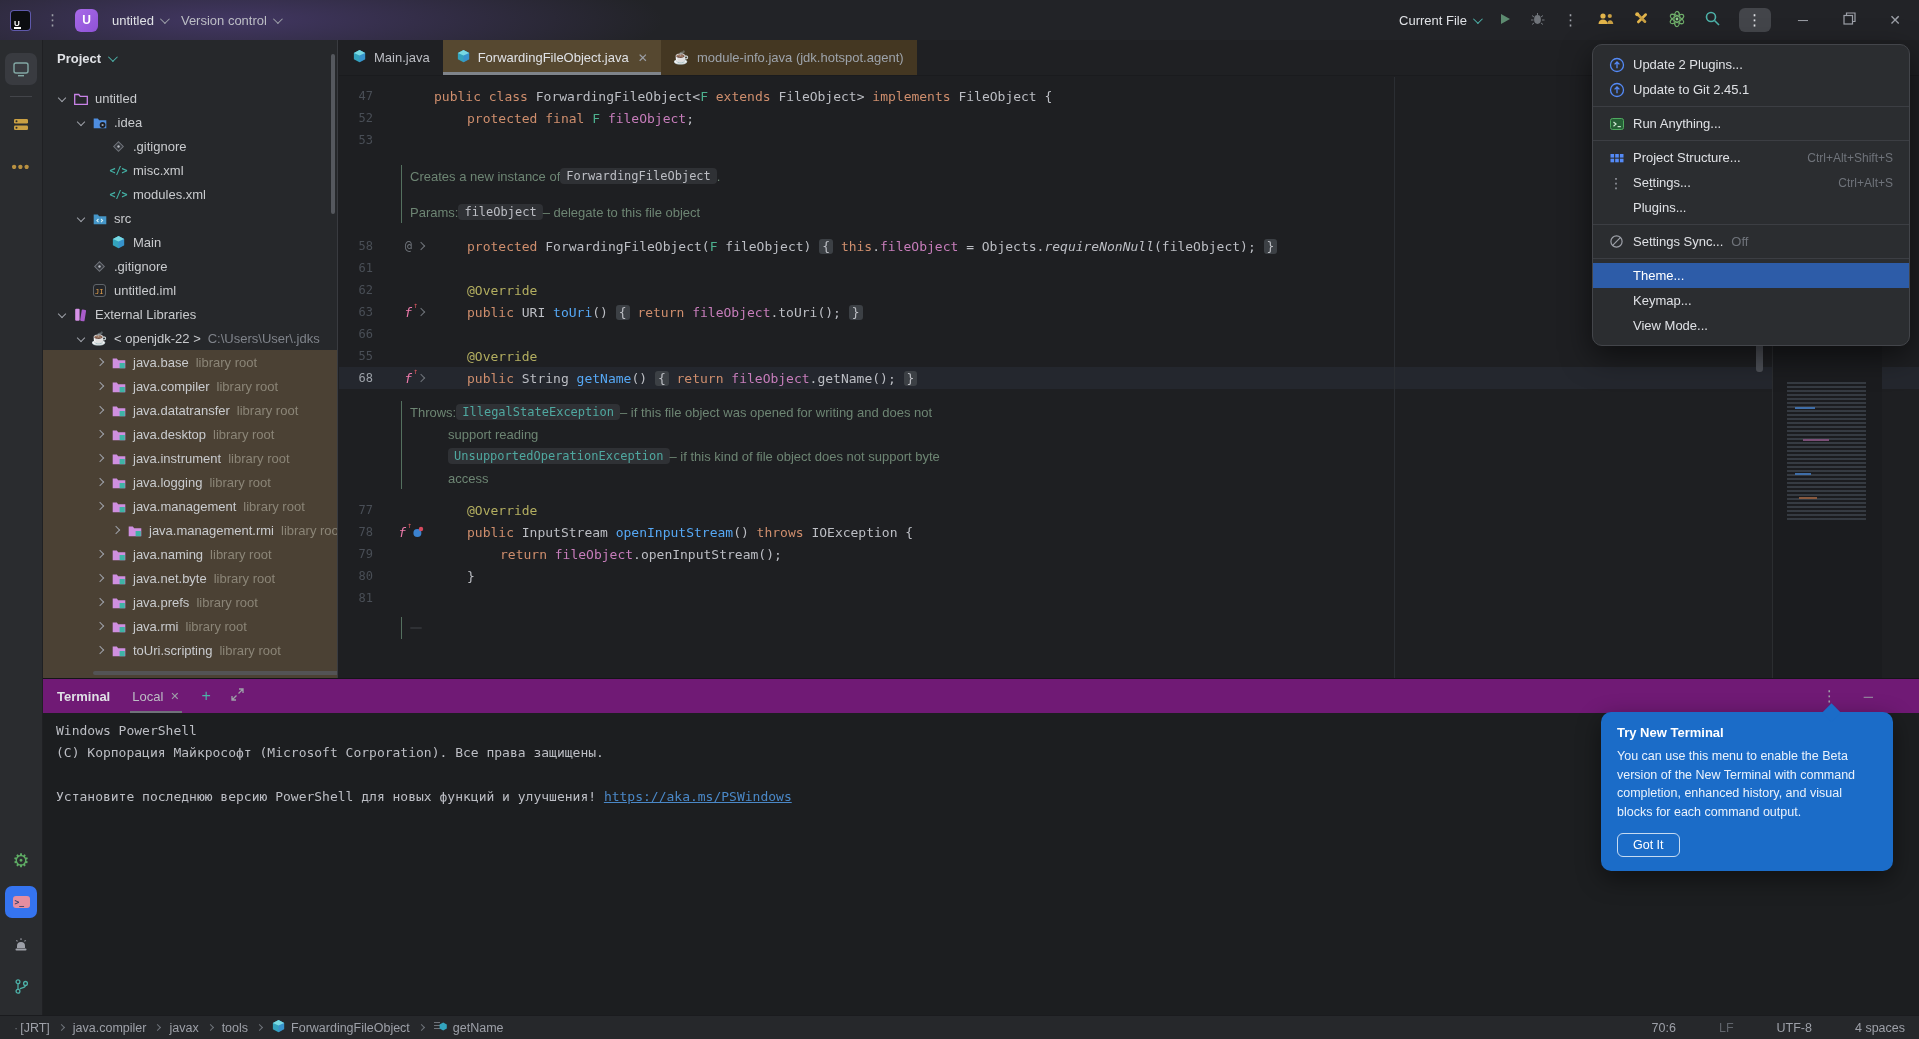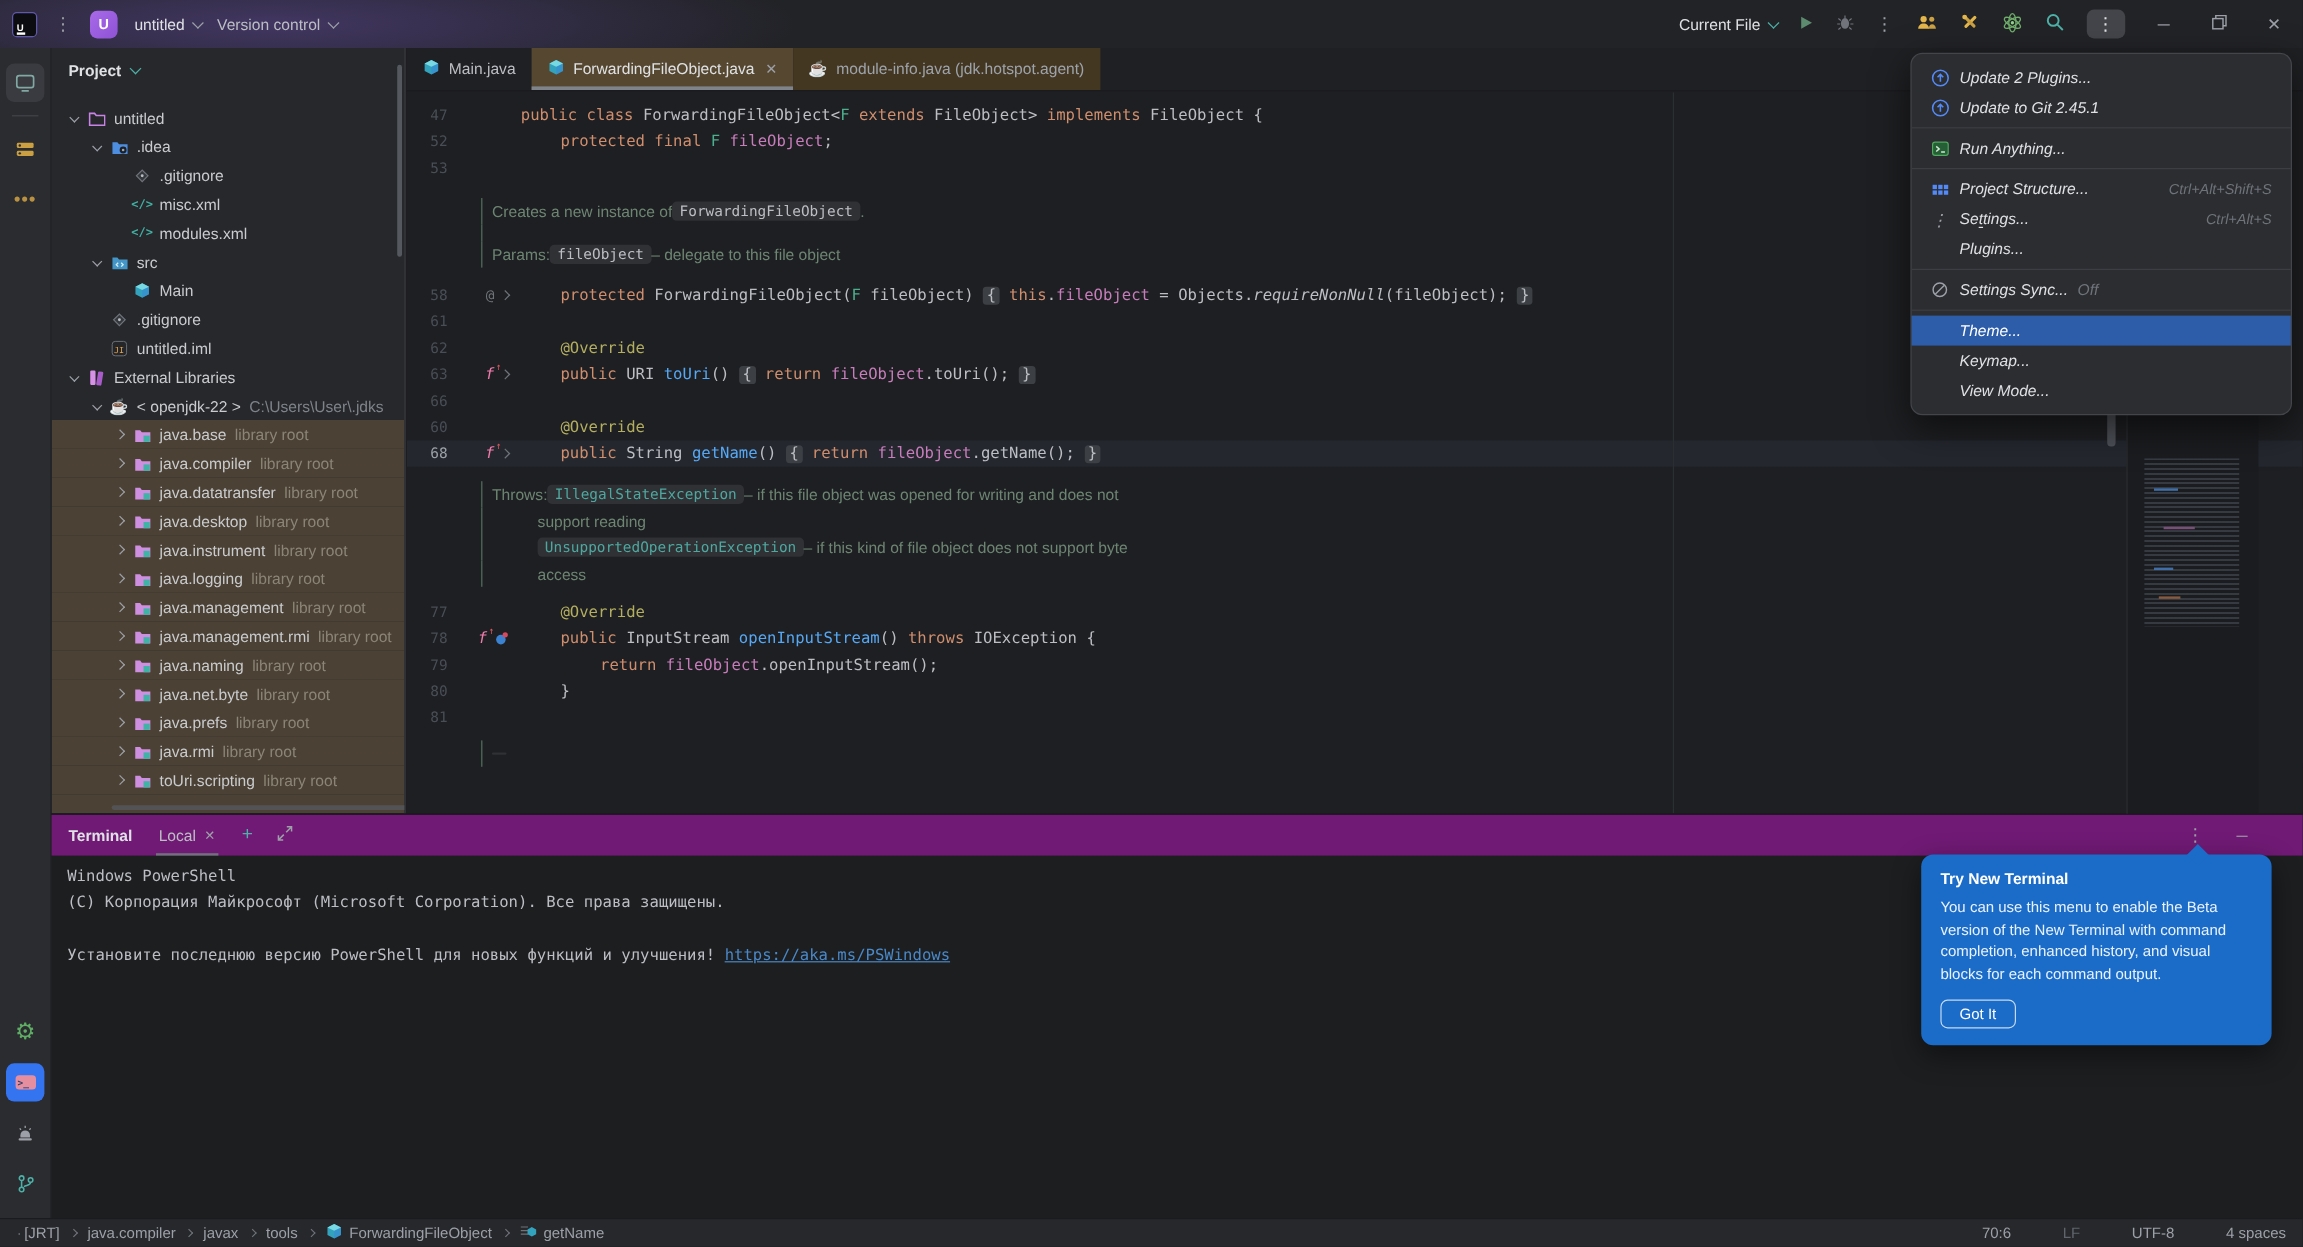--- a/index.html
+++ b/index.html
@@ -129,21 +129,21 @@
     transform:rotate(45deg); }
   .sb-dot { color:#6f737a; margin-right:2px; }
   .sb-right { margin-left:auto; display:flex; gap:43px; }
   .sb-right span { cursor:pointer; }
   .sb-right .dim { color:#60646b; }
 
   
   .menu { position:absolute; left:1592px; top:44px; width:318px; background:#2b2d30;
     border:1px solid #43454a; border-radius:10px; padding:7px 0; z-index:50;
     box-shadow:0 10px 30px rgba(0,0,0,.55); }
-  .mi { height:25px; display:flex; align-items:center; padding:0 16px; color:#dfe1e5; cursor:pointer;font-style:italic; }
+  .mi { height:25px; display:flex; align-items:center; padding:0 16px; color:#dfe1e5; cursor:pointer; }
   .mi.sel { background:#2d5ca8; color:#fff; }
   .mi .ic { width:24px; flex:none; display:flex; align-items:center; }
   .mi .sc { margin-left:auto; color:#6f737a; font-size:12px; }
   .mi .suffix { margin-left:8px; color:#6f737a; }
   .mdiv { height:1px; background:#3c3e43; margin:4px 0; }
   .mi u { text-decoration:underline; text-underline-offset:2px; }
 
   
   .popup { position:absolute; left:1601px; top:712px; width:292px; background:#1b6cc8; border-radius:10px;
     padding:13px 16px 14px 16px; color:#fff; z-index:60; box-shadow:0 8px 24px rgba(0,0,0,.45); }
@@ -466,21 +466,21 @@
           </span>
           <span class="tree-ico">
             <svg width="15" height="15">
               <path fill="#cf8fe0" d="M1.7 13.3V3.5h4.1l1.4 1.8h7.1v8z"></path>
               <rect x="8.6" y="8" width="5.2" height="5.2" fill="#3fb3a6"></rect>
             </svg>
           </span>
     <span class="tree-lbl">java.management</span>
           <span class="tree-meta">library root</span>
         </div>
-        <div class="tree-row lib" style="padding-left:48px">
+        <div class="tree-row lib" style="padding-left:64px">
     <span class="tree-chev">
             <span class="tc r"></span>
           </span>
           <span class="tree-ico">
             <svg width="15" height="15">
               <path fill="#cf8fe0" d="M1.7 13.3V3.5h4.1l1.4 1.8h7.1v8z"></path>
               <rect x="8.6" y="8" width="5.2" height="5.2" fill="#3fb3a6"></rect>
             </svg>
           </span>
     <span class="tree-lbl">java.management.rmi</span>
@@ -635,21 +635,21 @@
             <span class="gut-fold"></span>
           </span>
     <span class="codetext" style="padding-left:33px"><span class="kw">public </span><span class="pln">URI </span><span class="mth">toUri</span><span class="pln">() </span><span class="foldb">{</span><span class="kw"> return </span><span class="fld">fileObject</span><span class="pln">.toUri(); </span><span class="foldb">}</span></span>
         </div>
         <div class="crow">
     <span class="lnum">66</span>
     <span class="gut"></span>
     <span class="codetext" style="padding-left:0px"></span>
         </div>
         <div class="crow">
-    <span class="lnum">60</span>
+    <span class="lnum">55</span>
     <span class="gut"></span>
     <span class="codetext" style="padding-left:33px"><span class="ann">@Override</span></span>
         </div>
         <div class="crow hl">
     <span class="lnum">68</span>
     <span class="gut">
             <span class="gut-fx">f<i>↑</i></span>
             <span class="gut-fold"></span>
           </span>
     <span class="codetext" style="padding-left:33px"><span class="kw">public </span><span class="pln">String </span><span class="mth">getName</span><span class="pln">() </span><span class="foldb">{</span><span class="kw"> return </span><span class="fld">fileObject</span><span class="pln">.getName(); </span><span class="foldb">}</span></span>

